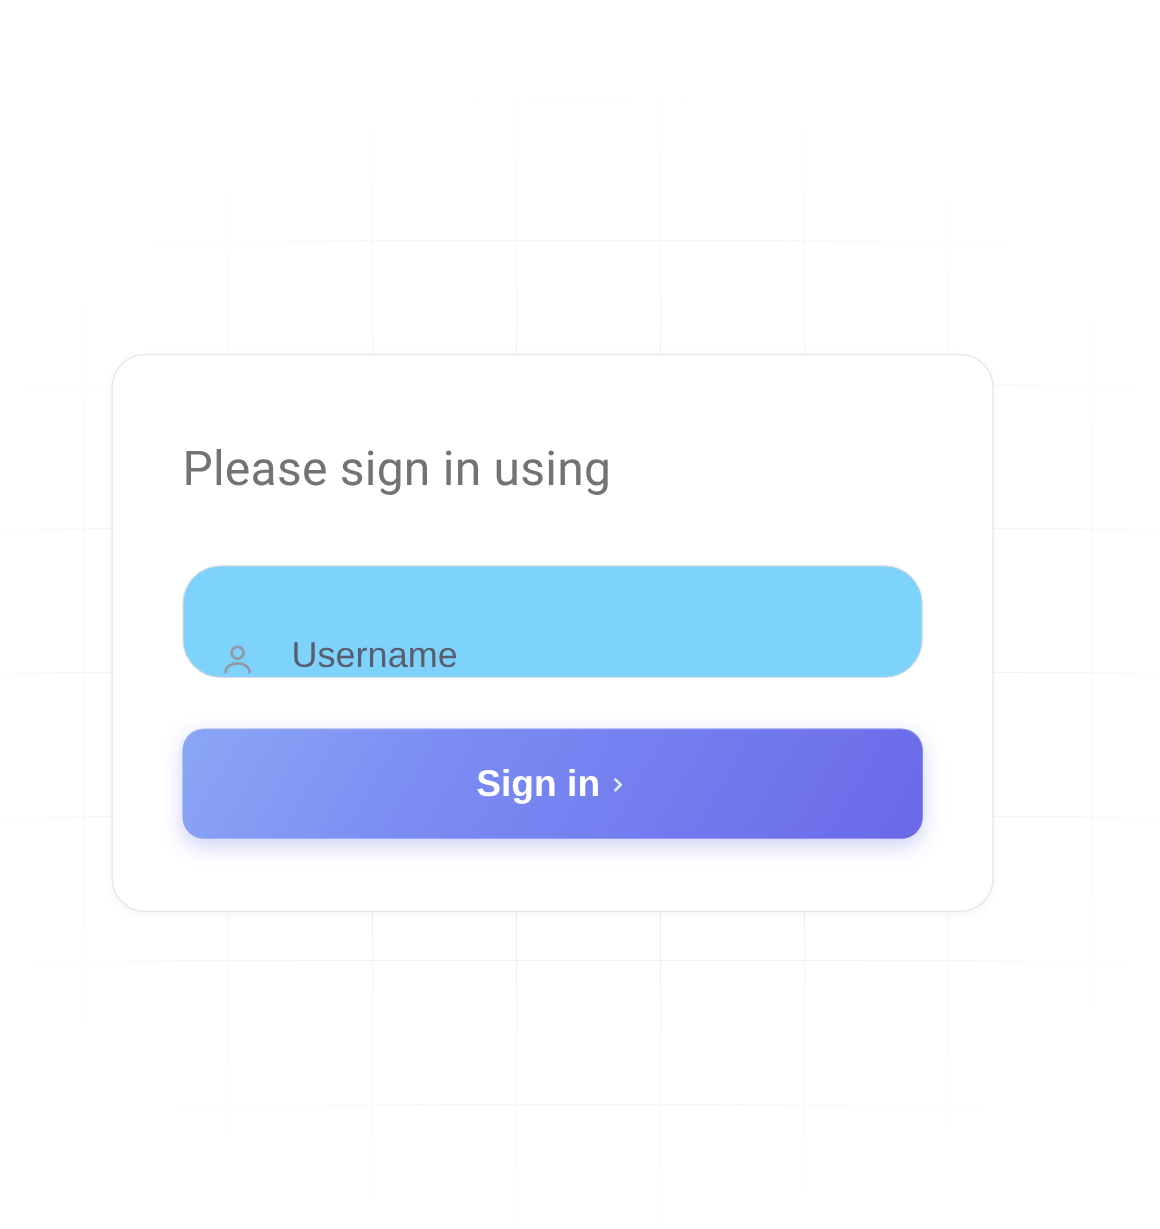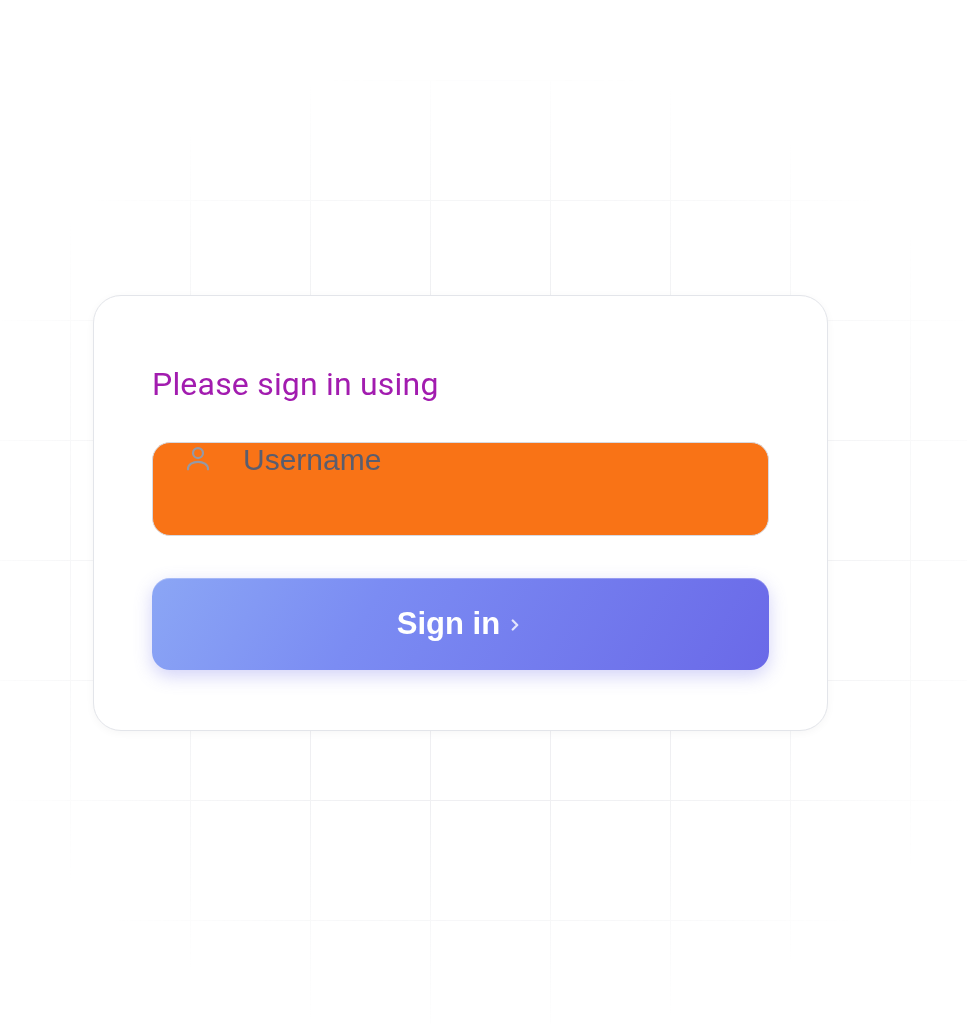--- a/index.html
+++ b/index.html
@@ -39,37 +39,37 @@
       left: 93px;
       width: 735px;
       background: #ffffff;
       border: 1px solid #e3e5ea;
       border-radius: 28px;
       box-shadow: 0 2px 8px rgba(0,0,0,0.04);
       padding: 62px 58px 60px 58px;
     }
     
     .heading {
-      font-size: 32px;
+      font-size: 40px;
       line-height: 1.63;
-      color: #a21caf;
+      color: #737373;
       font-weight: 400;
-      margin-bottom: 32px;
+      margin-bottom: 48px;
       letter-spacing: 0.2px;
     }
     
     .field {
       display: flex;
-      align-items: flex-start;
+      align-items: flex-end;
       border: 1px solid #d7d9e0;
-      border-radius: 18px;
+      border-radius: 32px;
       height: 94px;
       padding: 0 30px;
       margin-bottom: 30px;
-      background: #f97316;
+      background: #7dd3fc;
     }
     
     .field .icon-slot {
       width: 40px;
       display: flex;
       align-items: center;
       justify-content: flex-start;
       color: #9699a5;
       flex-shrink: 0;
     }

